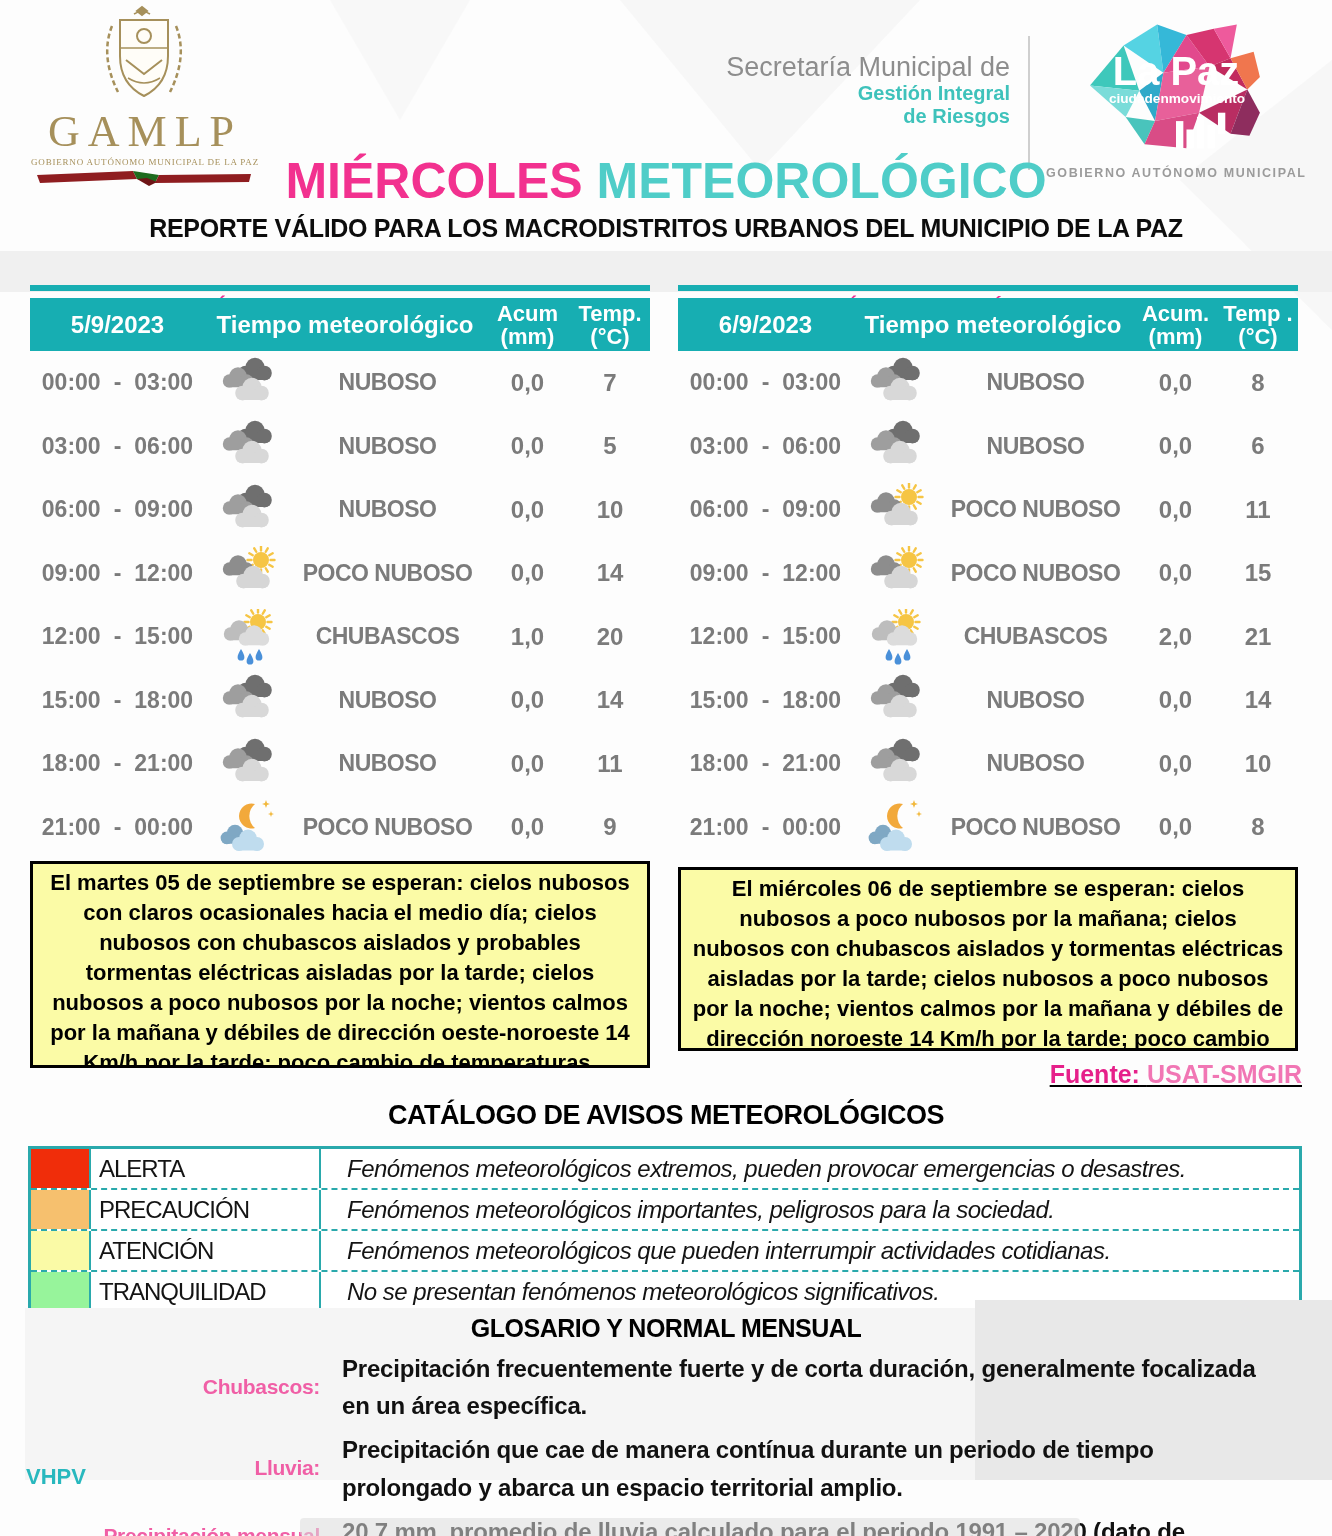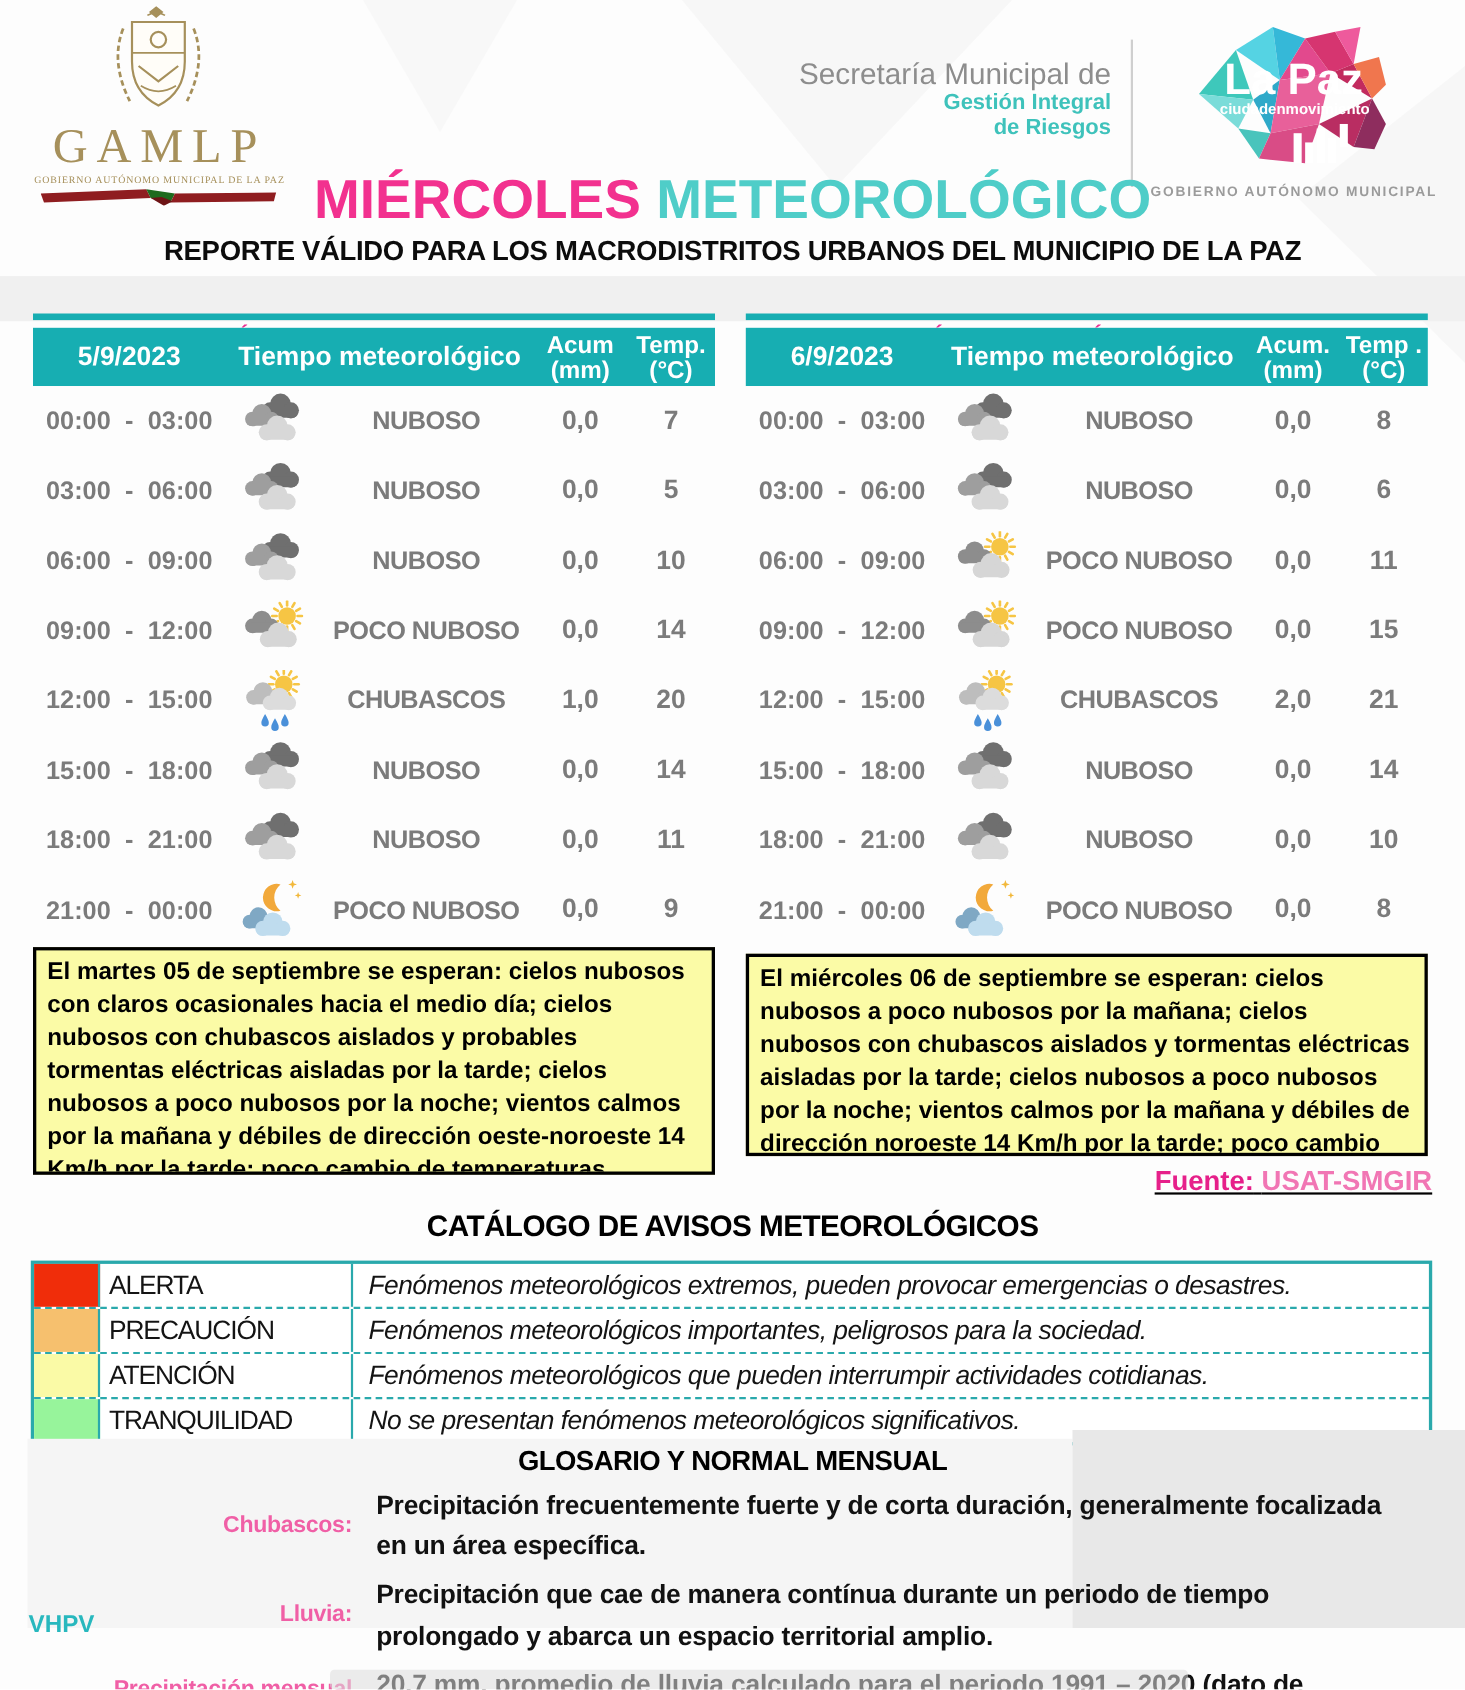--- a/index.html
+++ b/index.html
@@ -47,39 +47,39 @@
   .trow{display:grid;grid-template-columns:175px 85px 195px 85px 80px;height:63.5px;
         align-items:center;}
   .cell{text-align:center;color:#7b7b7b;font-weight:bold;}
   .cell.time{display:flex;justify-content:center;align-items:center;gap:13px;font-size:23px;}
   .cell.icon svg{display:block;margin:0 auto;}
   .cell.cond{font-size:23px;letter-spacing:-.5px;}
   .cell.acum,.cell.temp{font-size:24px;}
 
   .summary{margin-top:2px;background:#FBFBA6;border:3px solid #000;box-sizing:border-box;
            padding:4px 10px 0;font-weight:bold;font-size:22px;line-height:30px;
-           color:#000;overflow:hidden;}
+           text-align:center;color:#000;overflow:hidden;}
   .forecast.left .summary{height:207px;}
   .forecast.right .summary{height:184px;margin-top:8px;}
 
   .fuente{position:absolute;top:1060px;right:30px;font-size:25px;font-weight:bold;white-space:nowrap;text-decoration:underline;}
   .fuente .flabel{color:#E6208A;}
   .fuente .fvalue{color:#F176B4;}
 
   
   .catalog-title{position:absolute;top:1100px;left:0;width:100%;text-align:center;
                  font-size:27px;font-weight:bold;color:#000;letter-spacing:-.5px;}
   .catalog{position:absolute;top:1146px;left:28px;width:1274px;border:3px solid #2AA9AC;
            box-sizing:border-box;background:#fff;}
   .crow{display:grid;grid-template-columns:60px 230px 1fr;height:39px;}
   .crow + .crow{border-top:2px dashed #2AA9AC;}
   .cswatch{border-right:2px solid #2AA9AC;}
   .clabel{border-right:2px solid #2AA9AC;display:flex;align-items:center;padding-left:8px;
           font-size:24px;color:#141414;letter-spacing:-1px;}
-  .cdesc{display:flex;align-items:center;padding-left:14px;font-style:italic;font-size:24px;
+  .cdesc{display:flex;align-items:center;padding-left:26px;font-style:italic;font-size:24px;
          color:#141414;letter-spacing:-.5px;}
 
   
   .glossary-bg{position:absolute;top:1308px;left:25px;width:950px;height:172px;background:#f5f5f5;}
   .glossary-bg-r{position:absolute;top:1300px;left:975px;width:357px;height:180px;background:#e8e8e8;}
   .glossary-title{position:absolute;top:1314px;left:0;width:100%;text-align:center;font-size:25px;
                   font-weight:bold;color:#000;letter-spacing:-.5px;}
   .glossary{position:absolute;top:1350px;left:28px;width:1240px;}
   .gentry{display:flex;align-items:center;margin-bottom:7px;}
   .gterm{width:292px;text-align:right;color:#F05FA6;font-weight:bold;font-size:21px;

